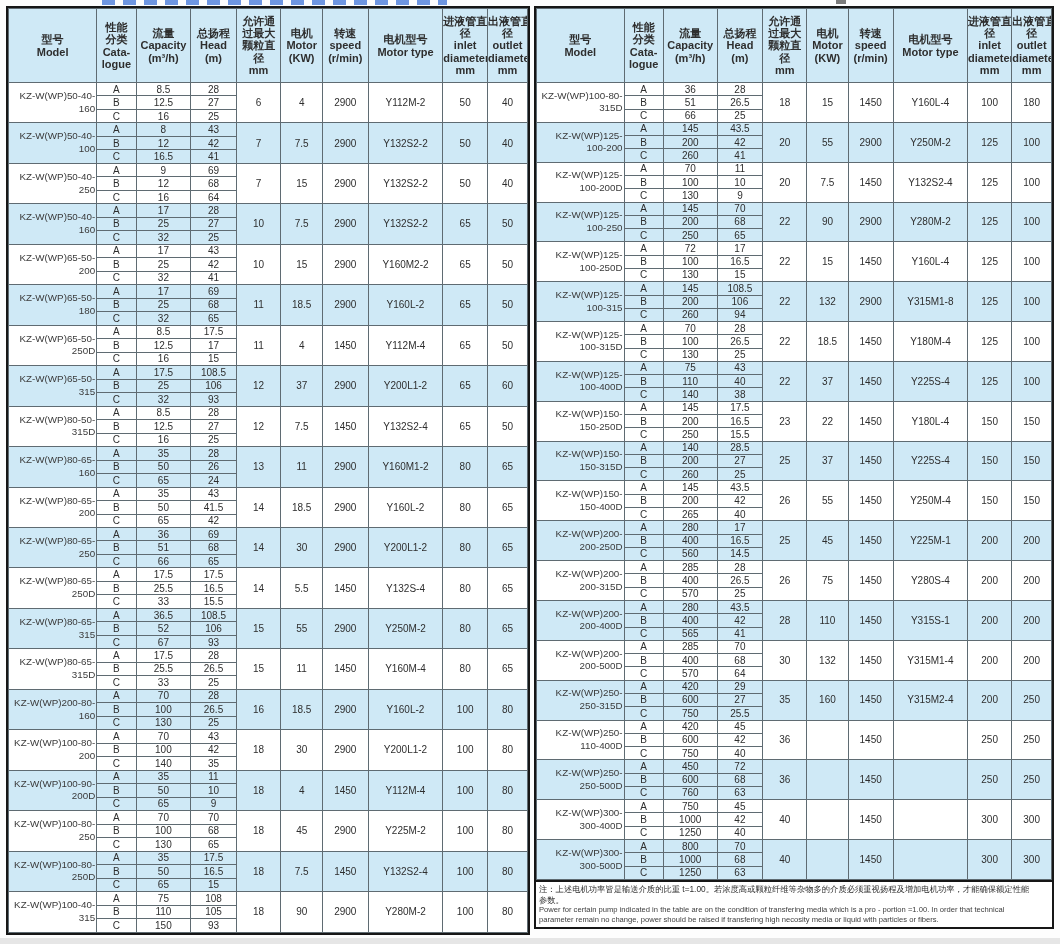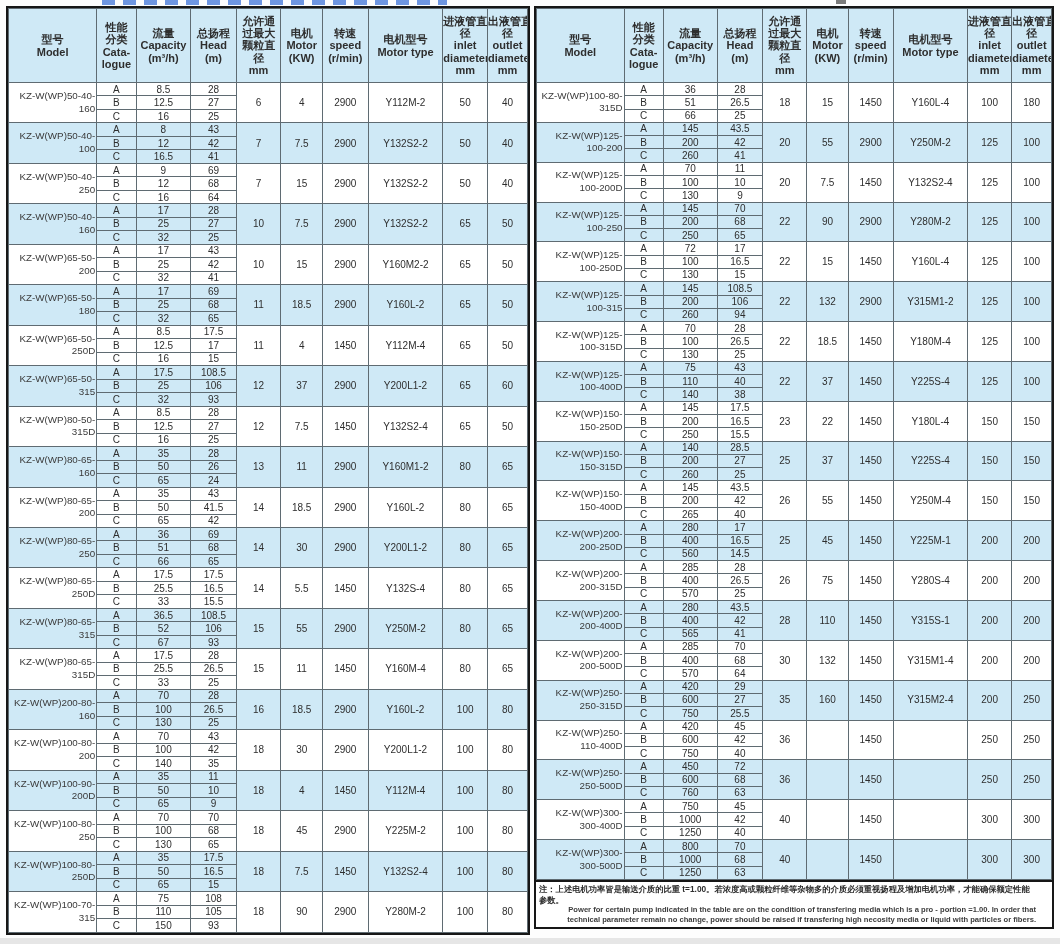--- a/index.html
+++ b/index.html
@@ -33,25 +33,25 @@
   thead tr{ height:74px; }
   thead th{ background:var(--hdr); font-weight:bold; font-size:11px; }
   thead th div{ white-space:nowrap; }
   tr.alt td{ background:var(--alt); }
   tr.grp td{ border-top:1.6px solid #2e2e2e; }
   td.model{
     text-align:right; padding:0 1px 0 3px; font-size:9.8px; line-height:1.3;
     overflow-wrap:anywhere; color:#3a3a3a;
   }
   .note{
-    border-top:2px solid var(--outer); padding:2px 16px 3px 3px; background:#fff;font-weight:bold;
+    border-top:2px solid var(--outer); padding:2px 16px 3px 3px; background:#fff;
   }
   .note p{ margin:0; }
   .note-cn{ font-size:8.3px; line-height:1.28; }
-  .note-en{ font-size:7.6px; line-height:1.25; color:#3c3c3c;text-align:right; }
+  .note-en{ font-size:7.6px; line-height:1.25; color:#3c3c3c; }
   .bottom-strip{
     position:absolute; left:0; bottom:0; width:100%; height:6px; background:#e6e6e6;
   }
 </style>
 </head>
 <body>
 
 <div class="page">
   <div class="title-fragment"></div>
   <div class="title-mark"></div>
@@ -564,21 +564,21 @@
             <td>B</td>
             <td>50</td>
             <td>16.5</td>
           </tr>
           <tr class="alt ">
             <td>C</td>
             <td>65</td>
             <td>15</td>
           </tr>
           <tr class="grp">
-            <td rowspan="3" class="model">KZ-W(WP)100-70-315</td>
+            <td rowspan="3" class="model">KZ-W(WP)100-40-315</td>
             <td>A</td>
             <td>75</td>
             <td>108</td>
             <td rowspan="3">18</td>
             <td rowspan="3">90</td>
             <td rowspan="3">2900</td>
             <td rowspan="3">Y280M-2</td>
             <td rowspan="3">100</td>
             <td rowspan="3">80</td>
           </tr>
@@ -781,21 +781,21 @@
             <td>15</td>
           </tr>
           <tr class="alt grp">
             <td rowspan="3" class="model">KZ-W(WP)125-100-315</td>
             <td>A</td>
             <td>145</td>
             <td>108.5</td>
             <td rowspan="3">22</td>
             <td rowspan="3">132</td>
             <td rowspan="3">2900</td>
-            <td rowspan="3">Y315M1-2</td>
+            <td rowspan="3">Y315M1-8</td>
             <td rowspan="3">125</td>
             <td rowspan="3">100</td>
           </tr>
           <tr class="alt ">
             <td>B</td>
             <td>200</td>
             <td>106</td>
           </tr>
           <tr class="alt ">
             <td>C</td>

